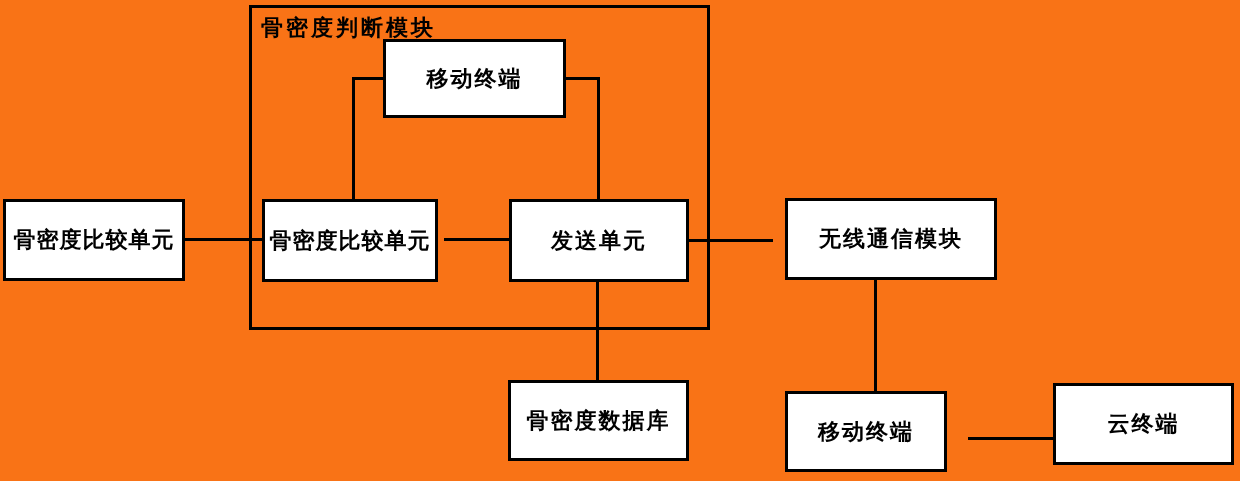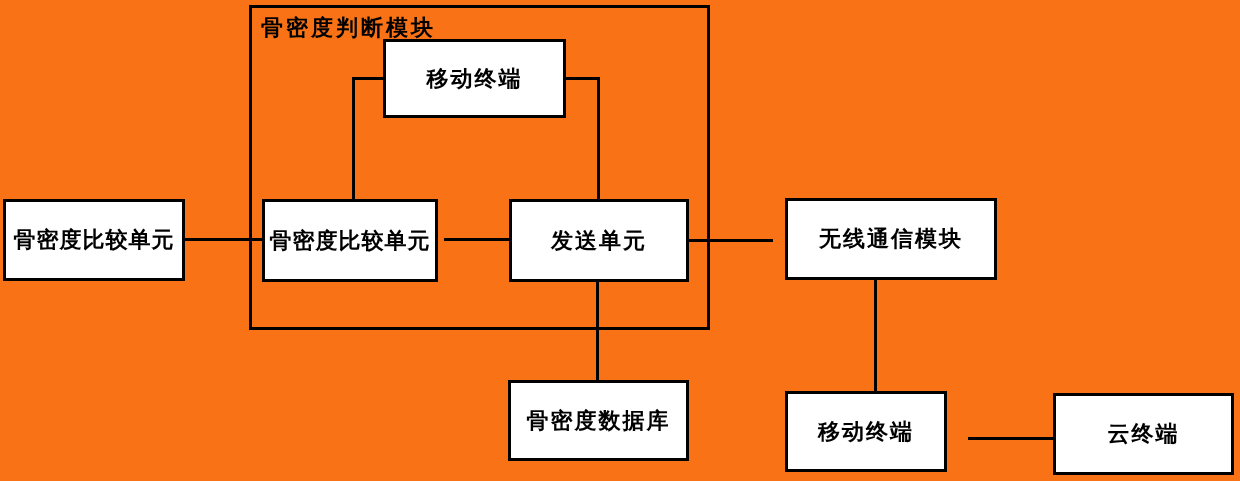--- a/index.html
+++ b/index.html
@@ -53,21 +53,21 @@
   #judgment-label     { left: 261px; top: 13px; }
 
   
   #node-trigger    { left: 383px; top: 39px;  width: 183px; height: 79px; }
   #node-detection  { left: 3px;   top: 199px; width: 182px; height: 82px; letter-spacing: 1px; }
   #node-comparison { left: 262px; top: 199px; width: 176px; height: 83px; letter-spacing: 1px; }
   #node-sending    { left: 509px; top: 199px; width: 180px; height: 83px; }
   #node-wireless   { left: 773px; top: 198px; width: 212px; height: 82px; margin-left: 12px; }
   #node-database   { left: 508px; top: 380px; width: 181px; height: 81px; }
   #node-mobile     { left: 785px; top: 391px; width: 162px; height: 81px; }
-  #node-cloud      { left: 1053px; top: 393px; width: 181px; height: 82px; }
+  #node-cloud      { left: 1053px; top: 383px; width: 181px; height: 82px; }
 
   
   #conn-trigger-left-h  { left: 352px; top: 77px;  width: 31px;  height: 3px; }
   #conn-trigger-left-v  { left: 352px; top: 77px;  width: 3px;   height: 122px; }
   #conn-trigger-right-h { left: 566px; top: 77px;  width: 33px;  height: 3px; }
   #conn-trigger-right-v { left: 597px; top: 77px;  width: 3px;   height: 122px; }
   #conn-det-comp        { left: 185px; top: 238px; width: 77px;  height: 3px; }
   #conn-comp-send       { left: 444px; top: 238px; width: 65px;  height: 3px; }
   #conn-send-wireless   { left: 689px; top: 239px; width: 84px;  height: 3px; }
   #conn-send-database   { left: 596px; top: 282px; width: 3px;   height: 110px; }

